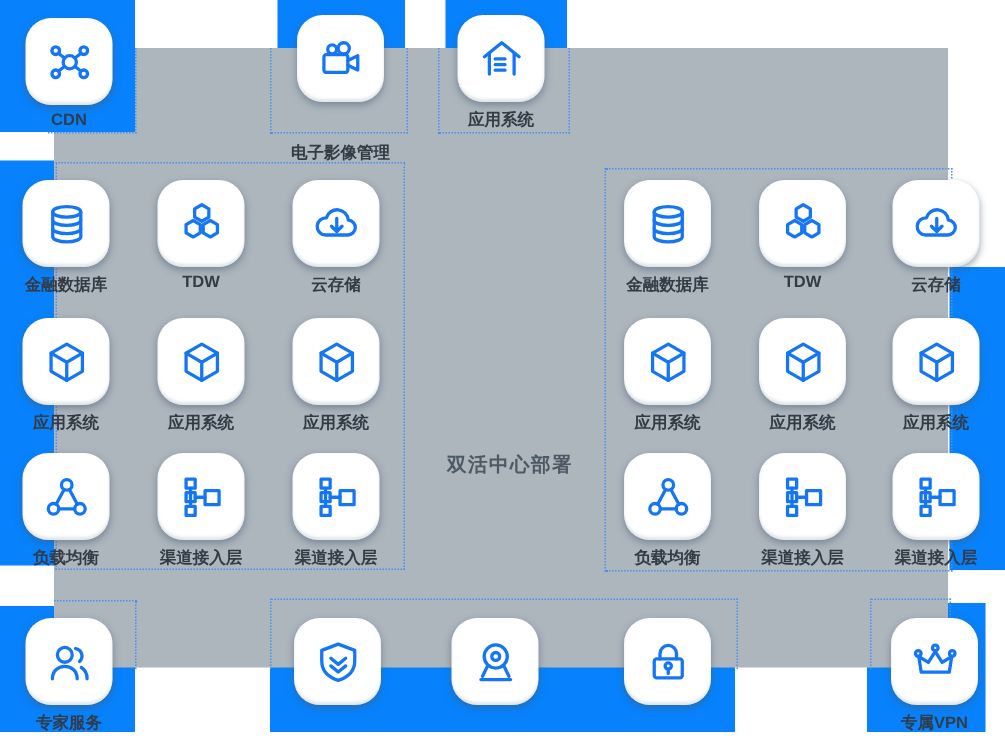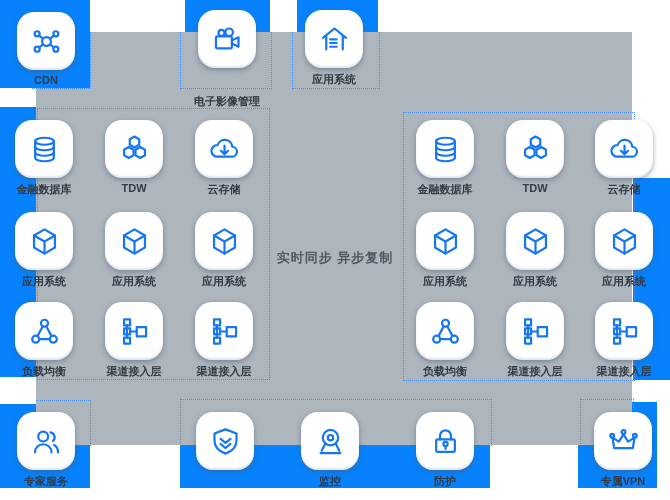--- a/index.html
+++ b/index.html
@@ -48,21 +48,21 @@
 
   <div class="dash" style="left:32px;top:32px;width:58px;height:56px;border-left:none;border-top:none"></div>
   <div class="dash" style="left:180px;top:32px;width:90px;height:56px;border-top:none"></div>
   <div class="dash" style="left:292px;top:32px;width:86px;height:56px;border-top:none"></div>
   <div class="dash" style="left:37px;top:108px;width:231px;height:270px"></div>
   <div class="dash" style="left:403px;top:112px;width:230px;height:267px"></div>
   <div class="dash" style="left:36px;top:400px;width:54px;height:45px;border-bottom:none;border-left:none"></div>
   <div class="dash" style="left:180px;top:399px;width:310px;height:46px;border-bottom:none"></div>
   <div class="dash" style="left:580px;top:399px;width:52px;height:46px;border-bottom:none"></div>
 
-  <div class="mid-label" style="left:335px;top:249px">实时同步 异步复制</div>
+  <div class="mid-label" style="left:340px;top:301px">双活中心部署</div>
 
 <div class="tile" style="left: 17px; top: 12px;">
       <span class="ticon">
         <svg viewBox="0 0 30 30">
           <g fill="none" stroke="currentColor" stroke-width="2" stroke-linecap="round" stroke-linejoin="round">
             <circle cx="15" cy="15" r="4"></circle>
             <circle cx="6.5" cy="8" r="2.3"></circle>
             <circle cx="23.5" cy="8" r="2.3"></circle>
             <circle cx="6.5" cy="22" r="2.3"></circle>
             <circle cx="23.5" cy="22" r="2.3"></circle>
@@ -341,34 +341,32 @@
       <span class="ticon">
         <svg viewBox="0 0 30 30">
           <g fill="none" stroke="currentColor" stroke-width="2" stroke-linecap="round" stroke-linejoin="round">
             <circle cx="15" cy="11.5" r="7"></circle>
             <circle cx="15" cy="11.5" r="2.4"></circle>
             <path d="M10.2 17 7 23.5M19.8 17l3.2 6.5M6 25.5h18"></path>
           </g>
         </svg>
       </span>
     </div>
-    <div class="tile-label" style="left: 270px; top: 474px;">监控</div>
     <div class="tile" style="left: 416px; top: 412px;">
       <span class="ticon">
         <svg viewBox="0 0 30 30">
           <g fill="none" stroke="currentColor" stroke-width="2" stroke-linecap="round" stroke-linejoin="round">
             <path d="M10 13V9.8a5 5 0 0 1 10 0V13"></path>
             <rect x="6.5" y="13" width="17" height="11.5" rx="1.5"></rect>
             <circle cx="15" cy="17.3" r="1.9"></circle>
             <path d="M15 19.2v2.6"></path>
           </g>
         </svg>
       </span>
     </div>
-    <div class="tile-label" style="left: 385px; top: 474px;">防护</div>
     <div class="tile" style="left: 594px; top: 412px;">
       <span class="ticon">
         <svg viewBox="0 0 30 30">
           <g fill="none" stroke="currentColor" stroke-width="2" stroke-linecap="round" stroke-linejoin="round">
             <path d="M6.5 21 5 11.5l5.8 3.6L15 8.5l4.2 6.6L25 11.5 23.5 21Z"></path>
             <circle cx="4.7" cy="9.7" r="1.7"></circle>
             <circle cx="15" cy="6.3" r="1.7"></circle>
             <circle cx="25.3" cy="9.7" r="1.7"></circle>
           </g>
         </svg>

